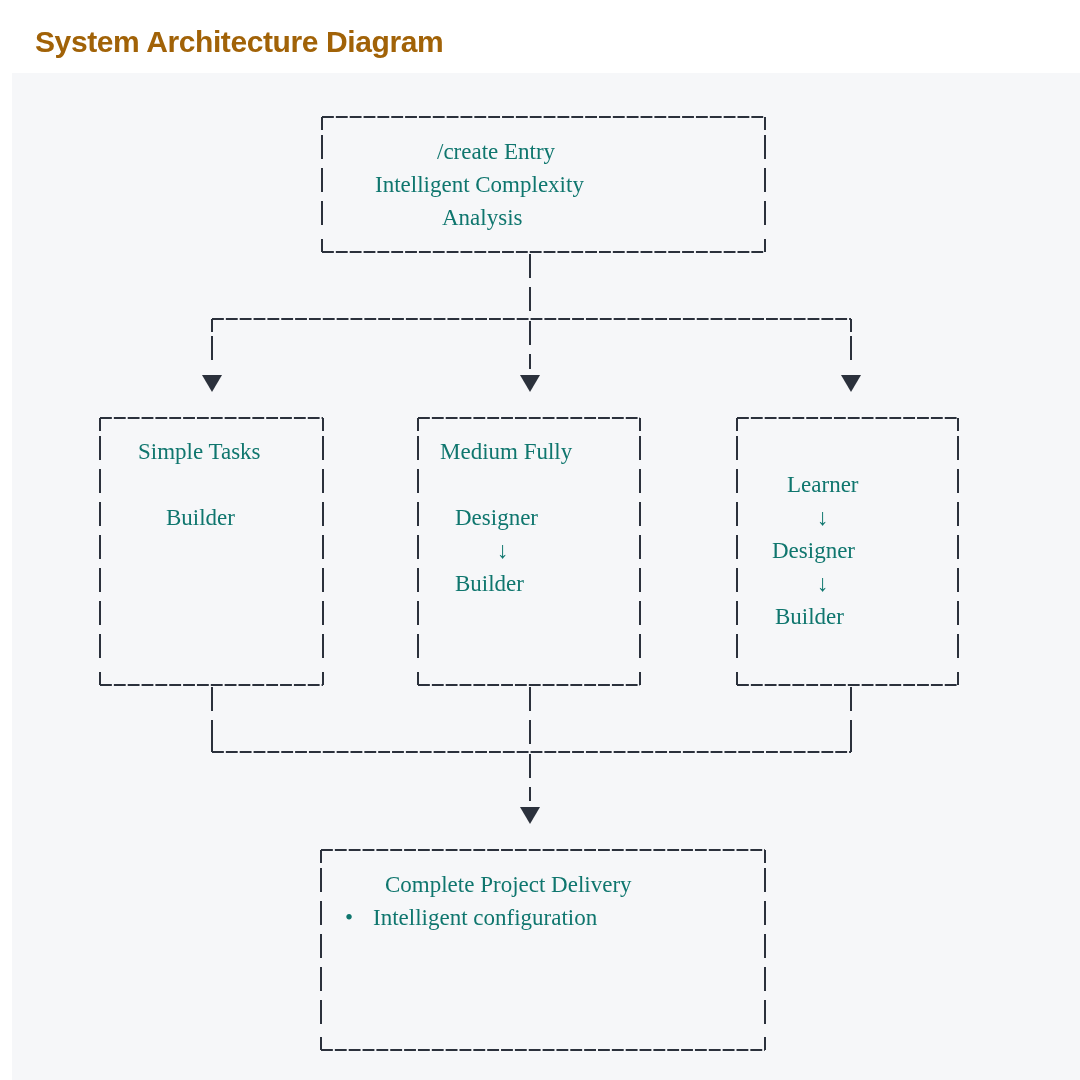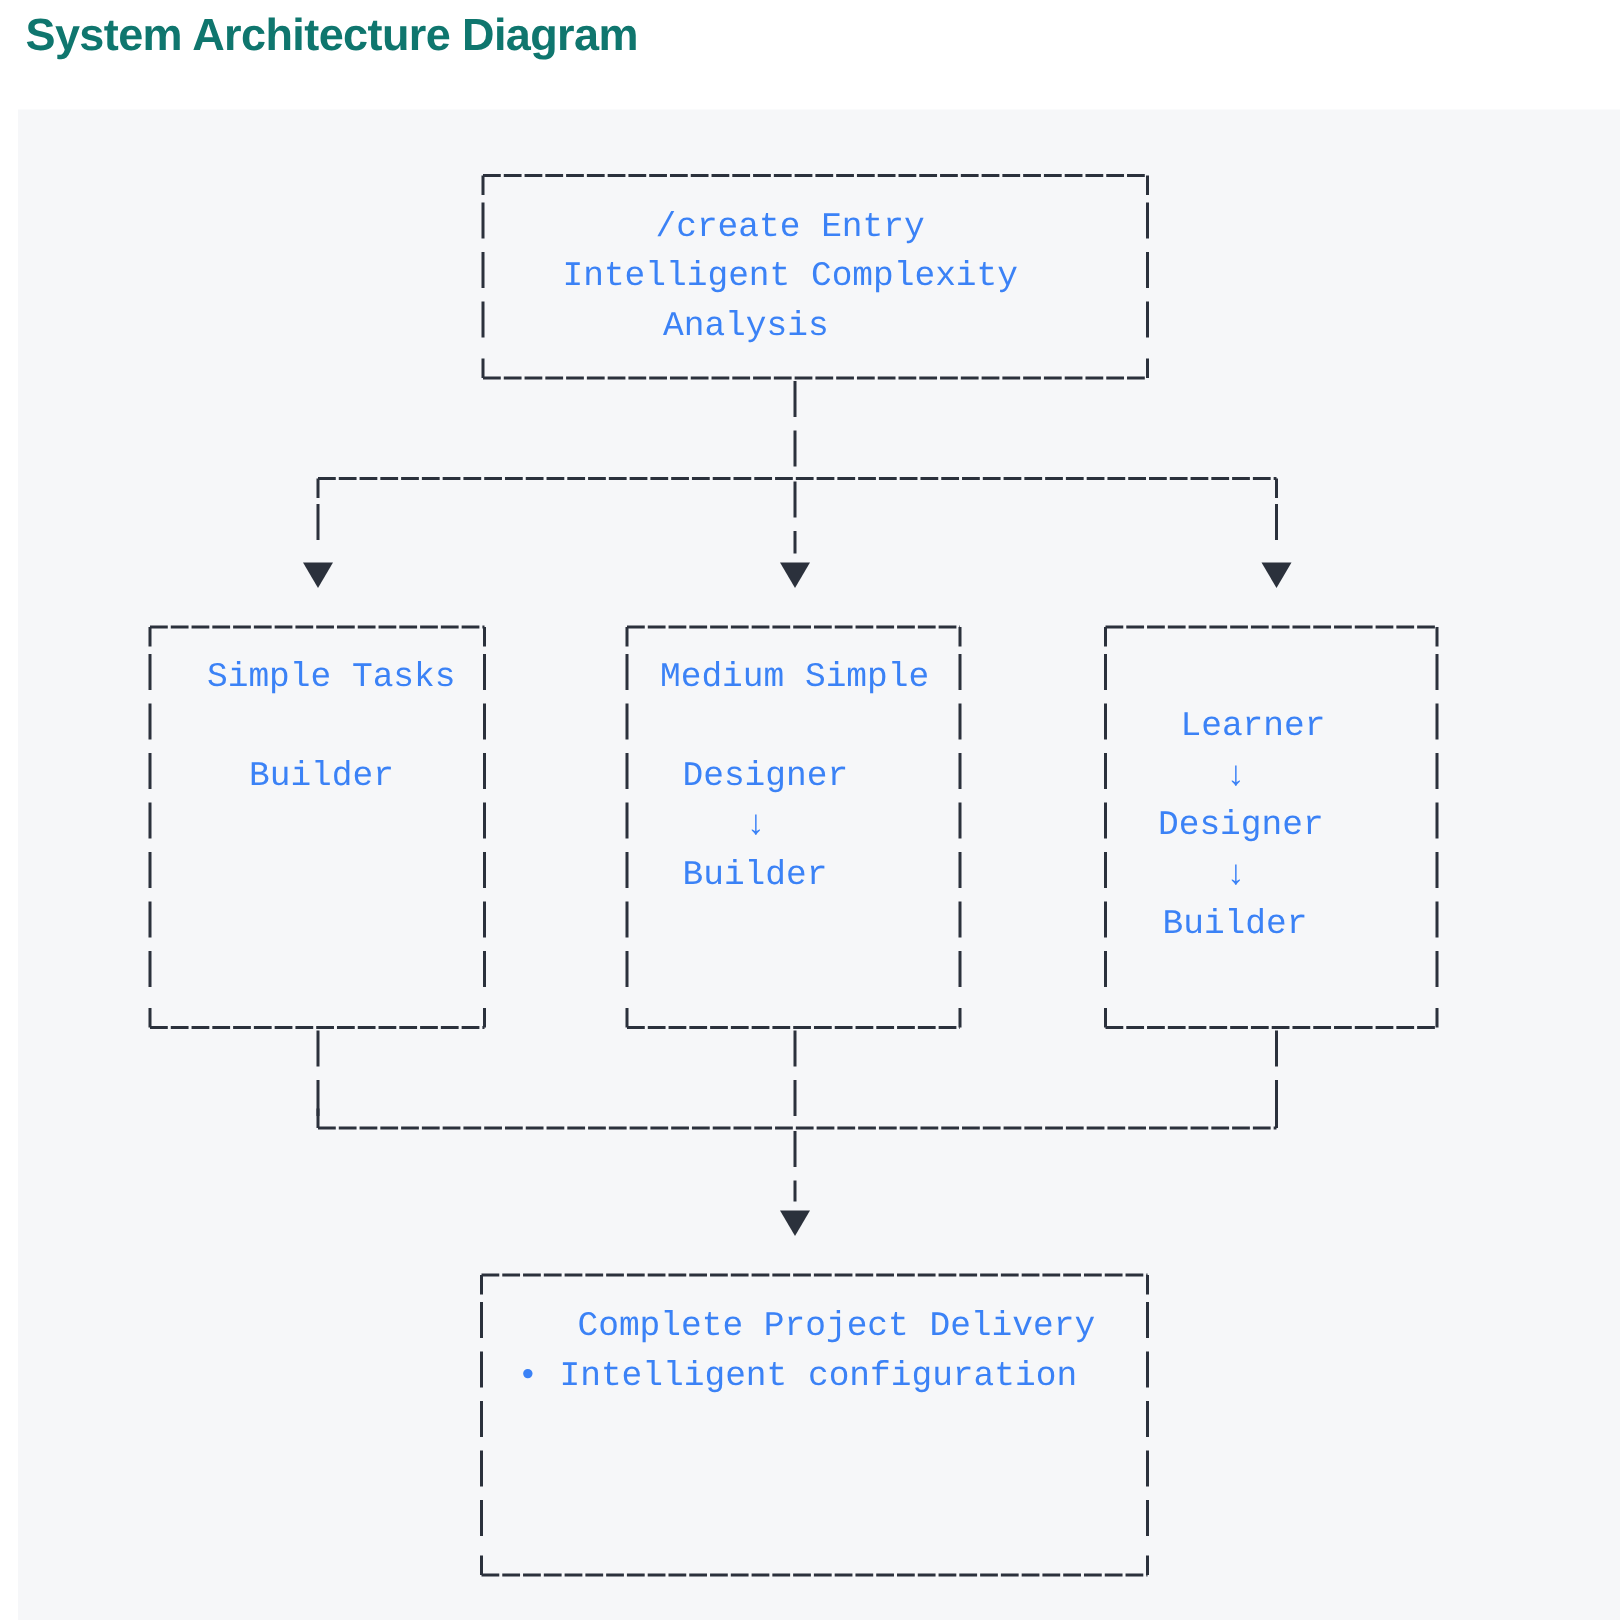--- a/index.html
+++ b/index.html
@@ -8,26 +8,26 @@
     width: 1080px;
     height: 1080px;
     overflow: hidden;
     background: #ffffff;
     font-family: "DejaVu Sans Mono", monospace;
   }
   .title {
     position: absolute;
     left: 17px;
     top: 7px;
-    margin: 0;
+    margin: 18px;
     font-family: "Liberation Sans", sans-serif;
     font-weight: bold;
     font-size: 30px;
     letter-spacing: -0.4px;
-    color: #0f766e;
+    color: #a16207;
   }
   .panel {
     position: absolute;
     left: 12px;
     top: 73px;
     width: 1068px;
     height: 1007px;
     background: #f6f7f9;
   }
   svg.lines {
@@ -39,24 +39,24 @@
   svg.lines path {
     fill: none;
     stroke: #2b313c;
     stroke-width: 2;
   }
   svg.lines path.h { stroke-dasharray: 11.85 2; }   
   svg.lines path.v { stroke-dasharray: 24 9; }      
   svg.lines polygon { fill: #2b313c; stroke: none; }
   .txt {
     position: absolute;
-    font-family: Liberation Mono, monospace;
+    font-family: Liberation Serif, serif;
     font-size: 23px;
     line-height: 33px;
-    color: #3b82f6;
+    color: #0f766e;
     white-space: nowrap;
   }
   .ln { height: 33px; }
   .blt { display: inline-block; width: 28px; }
 </style>
 </head>
 <body>
 
 <div class="canvas">
 
@@ -107,21 +107,21 @@
     <div class="ln" style="padding-left:112px">Analysis</div>
   </div>
 
   <div class="txt" style="left:124px; top:435px;">
     <div class="ln" style="padding-left:14px">Simple Tasks</div>
     <div class="ln"></div>
     <div class="ln" style="padding-left:42px">Builder</div>
   </div>
 
   <div class="txt" style="left:426px; top:435px;">
-    <div class="ln" style="padding-left:14px">Medium Simple</div>
+    <div class="ln" style="padding-left:14px">Medium Fully</div>
     <div class="ln"></div>
     <div class="ln" style="padding-left:29px">Designer</div>
     <div class="ln" style="padding-left:71px">↓</div>
     <div class="ln" style="padding-left:29px">Builder</div>
   </div>
 
   <div class="txt" style="left:745px; top:435px;">
     <div class="ln"></div>
     <div class="ln" style="padding-left:42px">Learner</div>
     <div class="ln" style="padding-left:72px">↓</div>

